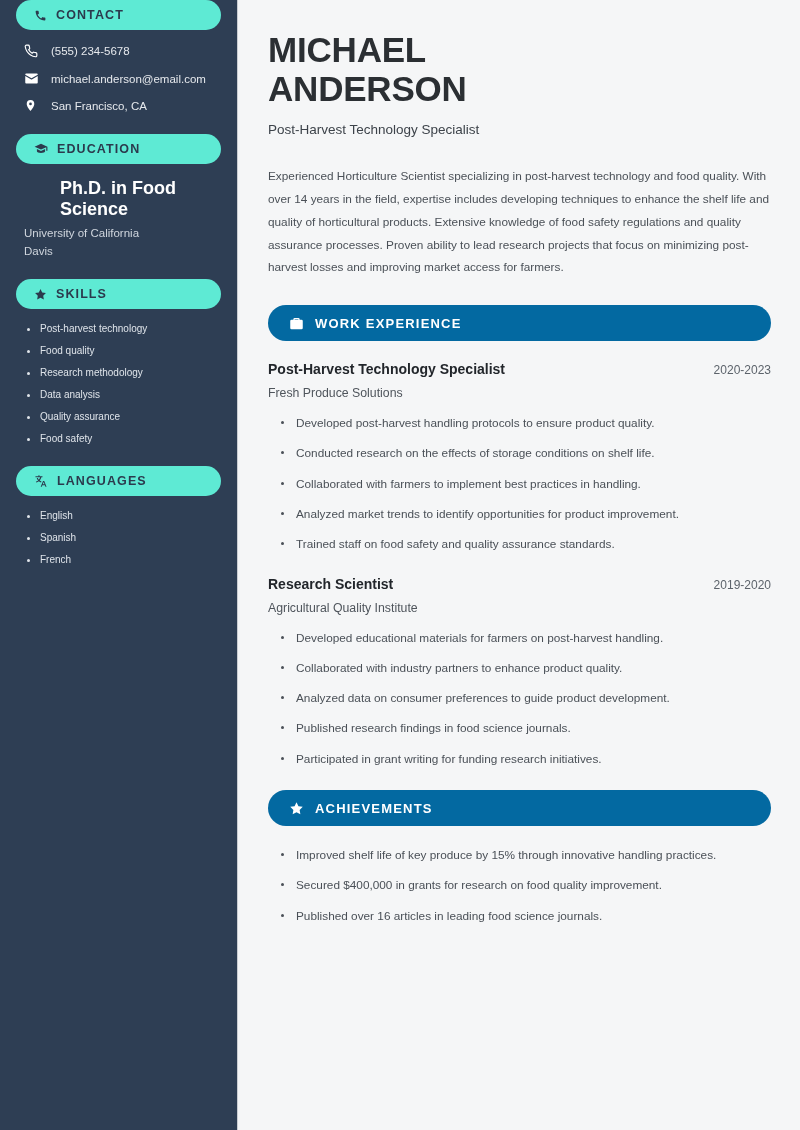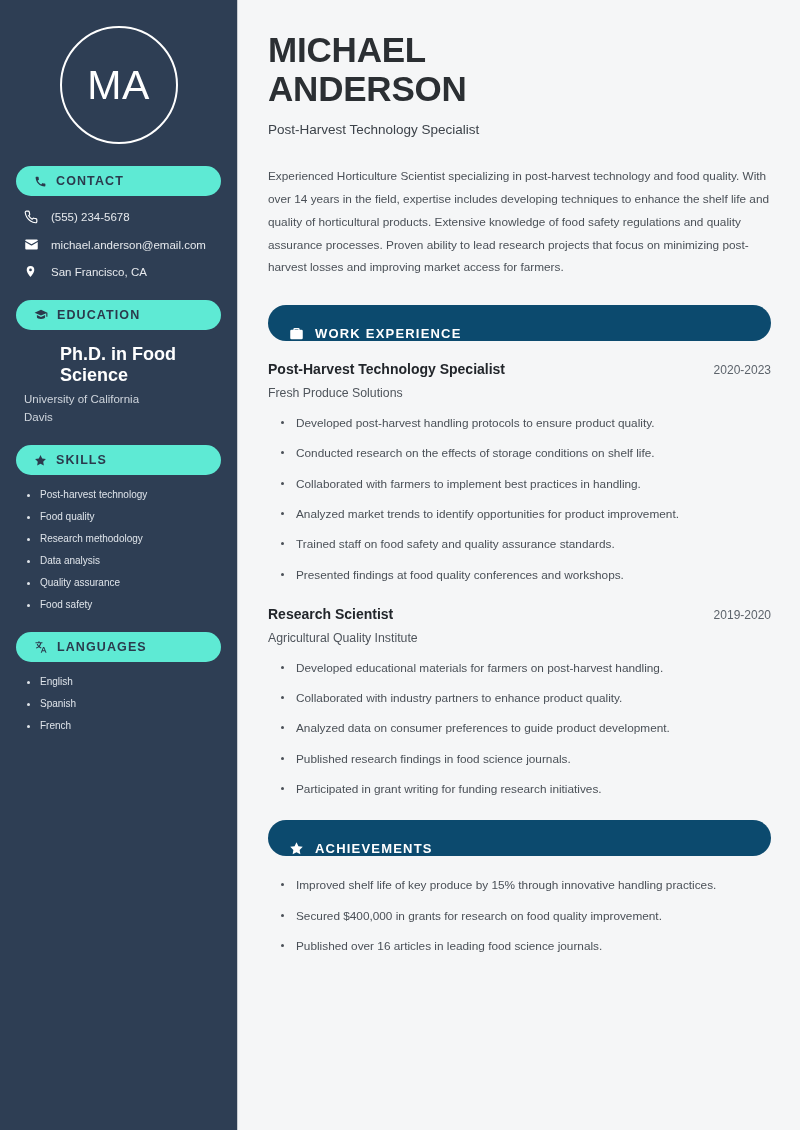--- a/index.html
+++ b/index.html
@@ -139,25 +139,25 @@
 
   .summary {
     color: #4a5057;
     font-size: 11.8px;
     line-height: 1.93;
     margin-top: 28px;
     margin-bottom: 26px;
   }
 
   .section-bar {
-    background: #0c4a6e;
+    background: #0369a1;
     border-radius: 999px;
     height: 36px;
     display: flex;
-    align-items: flex-end;
+    align-items: center;
     gap: 11px;
     padding: 0 21px;
     margin-bottom: 20px;
   }
   .section-bar .sb-label {
     color: #ffffff;
     font-size: 13px;
     font-weight: bold;
     letter-spacing: 1.2px;
   }
@@ -209,23 +209,20 @@
   .ach-list { margin-top: 2px; }
   .ach-list li { margin-bottom: 14px; }
 </style>
 </head>
 <body>
 
 <div class="page">
 
   <aside class="sidebar">
 
-    <div class="avatar-wrap">
-      <div class="avatar">MA</div>
-    </div>
 
     <div class="side-block">
       <div class="pill">
         <span class="ic">
           <svg width="13" height="13" viewBox="0 0 24 24" fill="currentColor">
               <path d="M6.6 10.8c1.4 2.8 3.8 5.2 6.6 6.6l2.2-2.2c.3-.3.7-.4 1-.2 1.1.4 2.3.6 3.6.6.6 0 1 .4 1 1V20c0 .6-.4 1-1 1C10.6 21 3 13.4 3 4c0-.6.4-1 1-1h3.5c.6 0 1 .4 1 1 0 1.2.2 2.4.6 3.6.1.3 0 .7-.2 1l-2.3 2.2z"></path>
             </svg>
         </span>
         <span class="pill-label">CONTACT</span>
       </div>
@@ -334,21 +331,20 @@
         <span class="job-title">Post-Harvest Technology Specialist</span>
         <span class="job-dates">2020-2023</span>
       </div>
       <div class="job-org">Fresh Produce Solutions</div>
       <ul class="main-list">
         <li>Developed post-harvest handling protocols to ensure product quality.</li>
         <li>Conducted research on the effects of storage conditions on shelf life.</li>
         <li>Collaborated with farmers to implement best practices in handling.</li>
         <li>Analyzed market trends to identify opportunities for product improvement.</li>
         <li>Trained staff on food safety and quality assurance standards.</li>
-        <li>Presented findings at food quality conferences and workshops.</li>
       </ul>
     </div>
 
     <div class="job">
       <div class="job-head">
         <span class="job-title">Research Scientist</span>
         <span class="job-dates">2019-2020</span>
       </div>
       <div class="job-org">Agricultural Quality Institute</div>
       <ul class="main-list">

